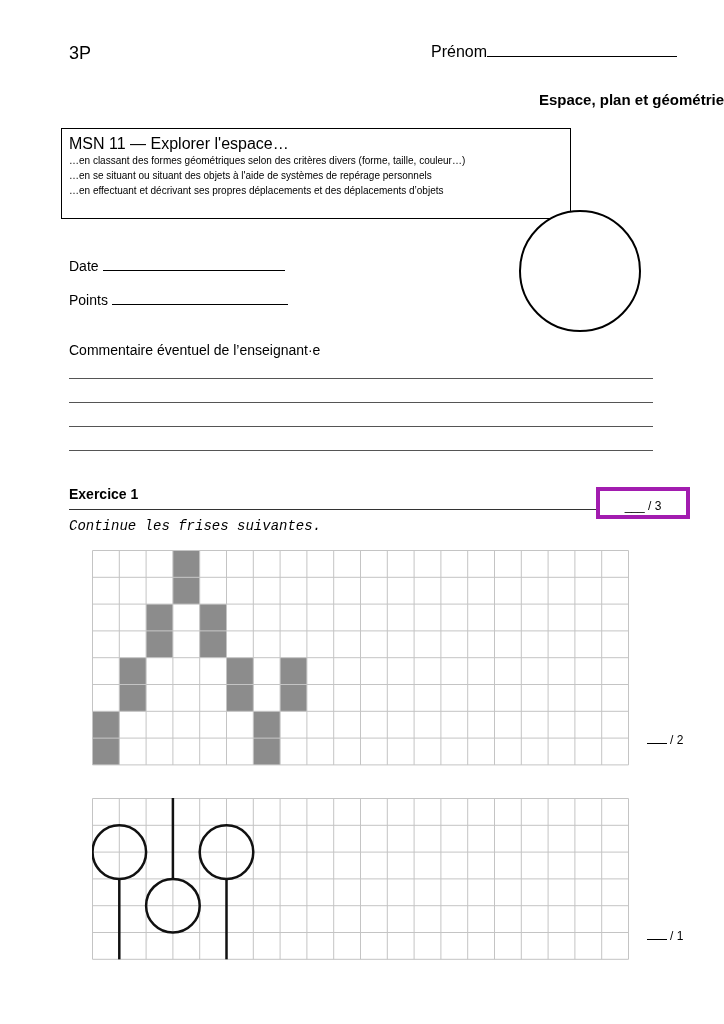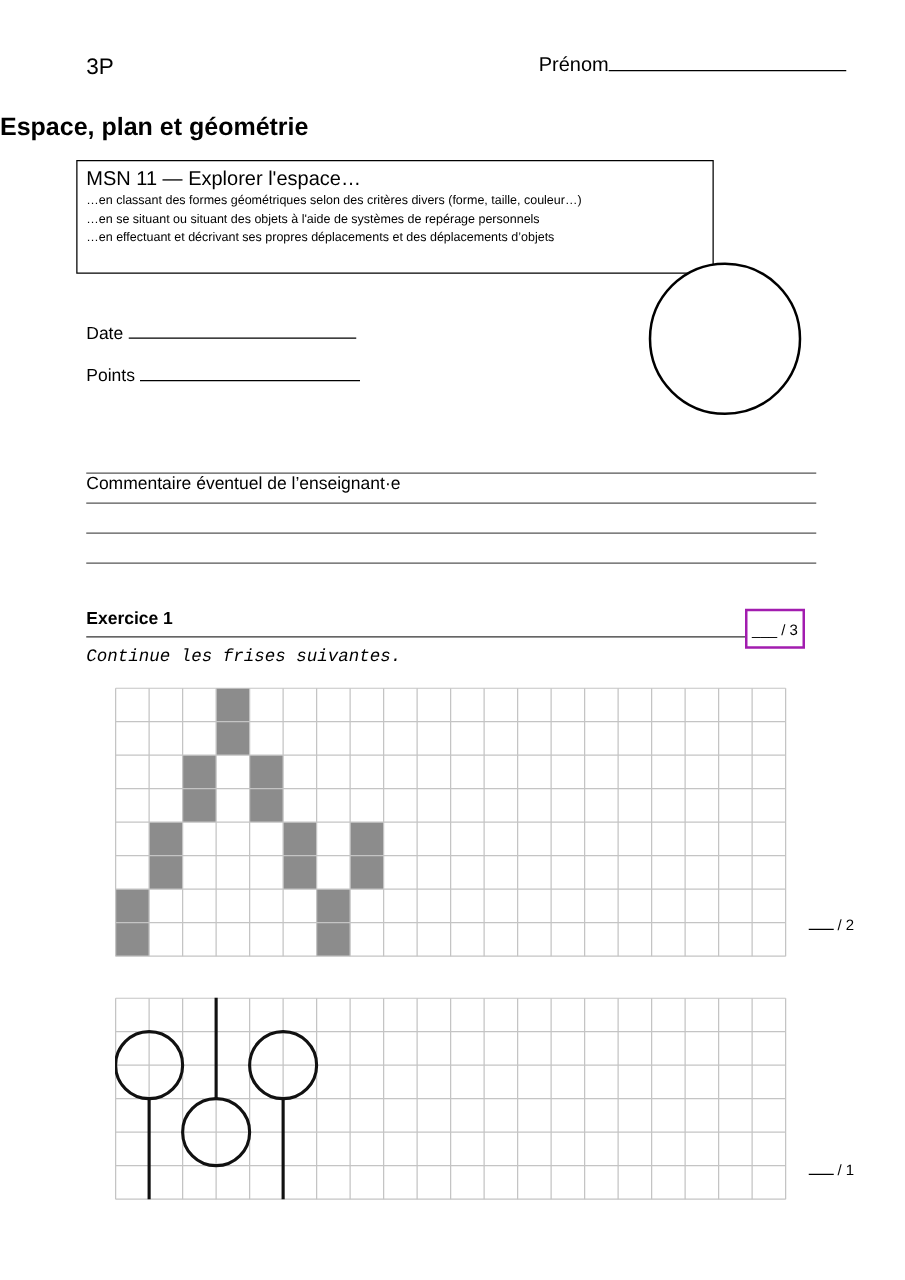--- a/index.html
+++ b/index.html
@@ -2,36 +2,36 @@
 <html><head>
   <meta charset="utf-8">
   <style>
     html, body { margin: 0; padding: 0; background: #ffffff; }
     body { width: 724px; height: 1024px; position: relative; overflow: hidden;
            font-family: "Liberation Sans", sans-serif; color: #000; }
     .abs { position: absolute; }
     .hdr-class { left: 69px; top: 43px; font-size: 18px; }
     .hdr-name { left: 431px; top: 43px; font-size: 16px; white-space: nowrap; }
     .hdr-name .line { display: inline-block; width: 190px; border-bottom: 1px solid #000; height: 13px; vertical-align: baseline; }
-    .title { left: 0; width: 724px; top: 91px; text-align: left; font-weight: bold; font-size: 20px; }
+    .title { left: 0; width: 724px; top: 91px; text-align: right; font-weight: bold; font-size: 15px; }
     .objbox { left: 61px; top: 128px; width: 510px; height: 91px; border: 1px solid #000; box-sizing: border-box; padding: 6px 7px 0 7px; }
     .objbox .objtitle { font-size: 16px; line-height: 18px; }
     .objbox .objline { font-size: 10px; line-height: 15px; white-space: nowrap; }
     .circle-stamp { left: 519px; top: 210px; width: 122px; height: 122px; border: 2px solid #000; border-radius: 50%; background: #fff; box-sizing: border-box; }
     .field { font-size: 14px; white-space: nowrap; }
     .field .line { display: inline-block; border-bottom: 1px solid #000; height: 13px; margin-left: 4px; }
     .date { left: 69px; top: 257px; text-align: center; }
     .date .line { width: 182px; }
     .points { left: 69px; top: 291px; }
     .points .line { width: 176px; }
-    .comment-label { left: 69px; top: 342px; font-size: 14px; margin-top: 36px; }
+    .comment-label { left: 69px; top: 342px; font-size: 14px; }
     .comment-line { left: 69px; width: 584px; border-top: 1px solid #555; height: 0; }
     .ex-title { left: 69px; top: 486px; font-size: 14px; font-weight: bold; }
     .ex-rule { left: 69px; top: 509px; width: 528px; border-top: 1.5px solid #333; }
-    .score-box { left: 596px; top: 487px; width: 48px; height: 32px; border: 2px solid #a21caf; box-sizing: border-box; font-size: 12px; text-align: center; line-height: 30px; }
+    .score-box { left: 596px; top: 487px; width: 94px; height: 32px; border: 4px solid #a21caf; box-sizing: border-box; font-size: 12px; text-align: center; line-height: 30px; }
     .instruction { left: 69px; top: 518px; font-size: 14px; font-style: italic; font-family: Liberation Mono, monospace; }
     .grid-svg { position: absolute; }
     .subscore { font-size: 12px; white-space: nowrap; }
     .subscore .line { display: inline-block; width: 20px; border-bottom: 1px solid #000; margin-right: 3px; }
   </style>
 </head>
 <body>
 
 <div class="abs hdr-class">3P</div>
 <div class="abs hdr-name"><span>Prénom</span><span class="line"></span></div>

